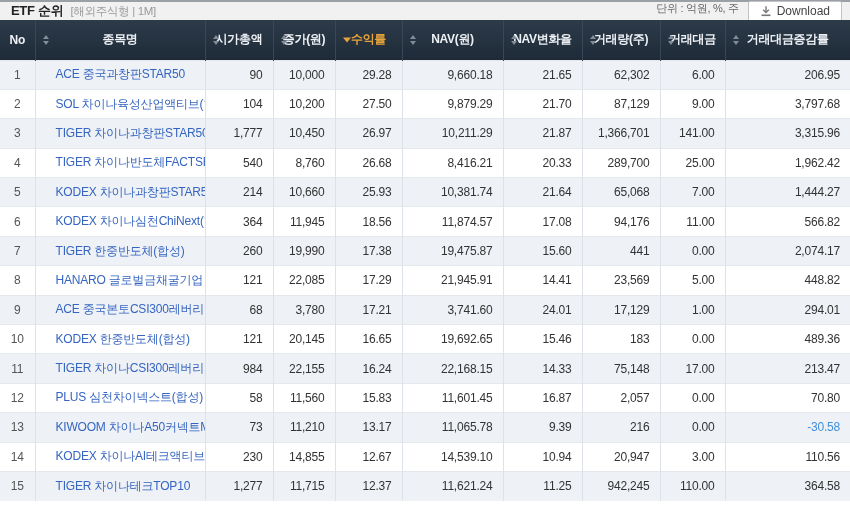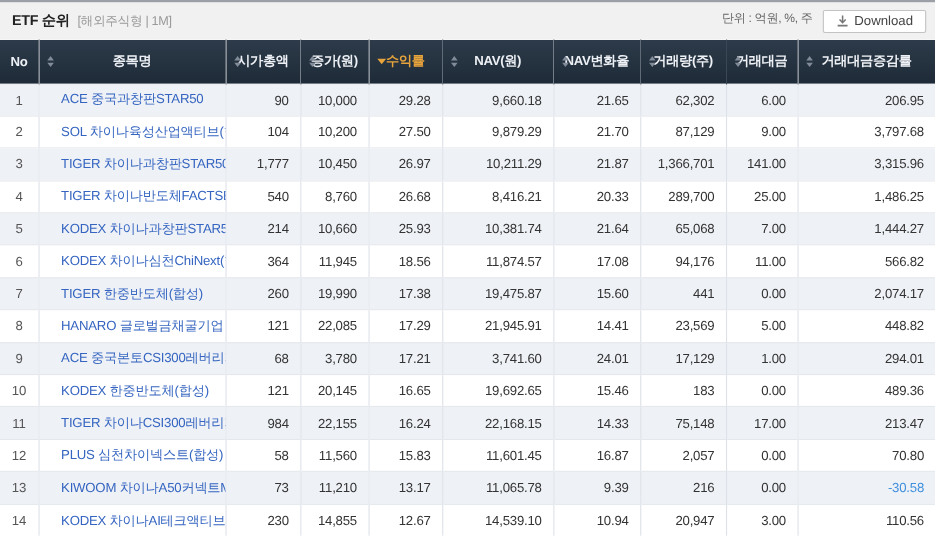--- a/index.html
+++ b/index.html
@@ -3,21 +3,21 @@
 <meta charset="utf-8">
 <style>
   html,body{margin:0;padding:0;}
   body{
     width:850px;height:509px;overflow:hidden;background:#fff;
     font-family:"Liberation Sans","DejaVu Sans",sans-serif;
     -webkit-font-smoothing:antialiased;
   }
   
   .topbar{
-    box-sizing:border-box;height:36px;background:#f1f1f2;
+    box-sizing:border-box;height:20px;background:#f1f1f2;
     border-top:2px solid #9ba0a6;
     display:flex;align-items:center;padding:0 8px 0 11px;
   }
   .topbar-title{font-size:13px;font-weight:bold;color:#222;letter-spacing:-0.3px;}
   .topbar-sub{font-size:11.5px;color:#999;margin-left:7px;letter-spacing:-0.3px;}
   .topbar-right{margin-left:auto;display:flex;align-items:flex-start;gap:9px;}
   .unit-label{font-size:11px;color:#666;letter-spacing:-0.3px;}
   .download-btn{
     display:flex;align-items:center;gap:5px;background:#fff;
     border:1px solid #c3c3c3;border-radius:2px;height:21px;padding:0 11px;
@@ -173,21 +173,21 @@
       <tr>
         <td class="ac">4</td>
         <td class="al name">TIGER 차이나반도체FACTSET</td>
         <td class="ar">540</td>
         <td class="ar">8,760</td>
         <td class="ar">26.68</td>
         <td class="ar">8,416.21</td>
         <td class="ar">20.33</td>
         <td class="ar">289,700</td>
         <td class="ar">25.00</td>
-        <td class="ar">1,486.25</td>
+        <td class="ar">1,962.42</td>
       </tr>
       <tr class="odd">
         <td class="ac">5</td>
         <td class="al name">KODEX 차이나과창판STAR50(합성)</td>
         <td class="ar">214</td>
         <td class="ar">10,660</td>
         <td class="ar">25.93</td>
         <td class="ar">10,381.74</td>
         <td class="ar">21.64</td>
         <td class="ar">65,068</td>
@@ -295,14 +295,26 @@
         <td class="al name">KODEX 차이나AI테크액티브</td>
         <td class="ar">230</td>
         <td class="ar">14,855</td>
         <td class="ar">12.67</td>
         <td class="ar">14,539.10</td>
         <td class="ar">10.94</td>
         <td class="ar">20,947</td>
         <td class="ar">3.00</td>
         <td class="ar">110.56</td>
       </tr>
+      <tr class="odd">
+        <td class="ac">15</td>
+        <td class="al name">TIGER 차이나테크TOP10</td>
+        <td class="ar">1,277</td>
+        <td class="ar">11,715</td>
+        <td class="ar">12.37</td>
+        <td class="ar">11,621.24</td>
+        <td class="ar">11.25</td>
+        <td class="ar">942,245</td>
+        <td class="ar">110.00</td>
+        <td class="ar">364.58</td>
+      </tr>
     </tbody>
 </table>
 
 </body></html>

